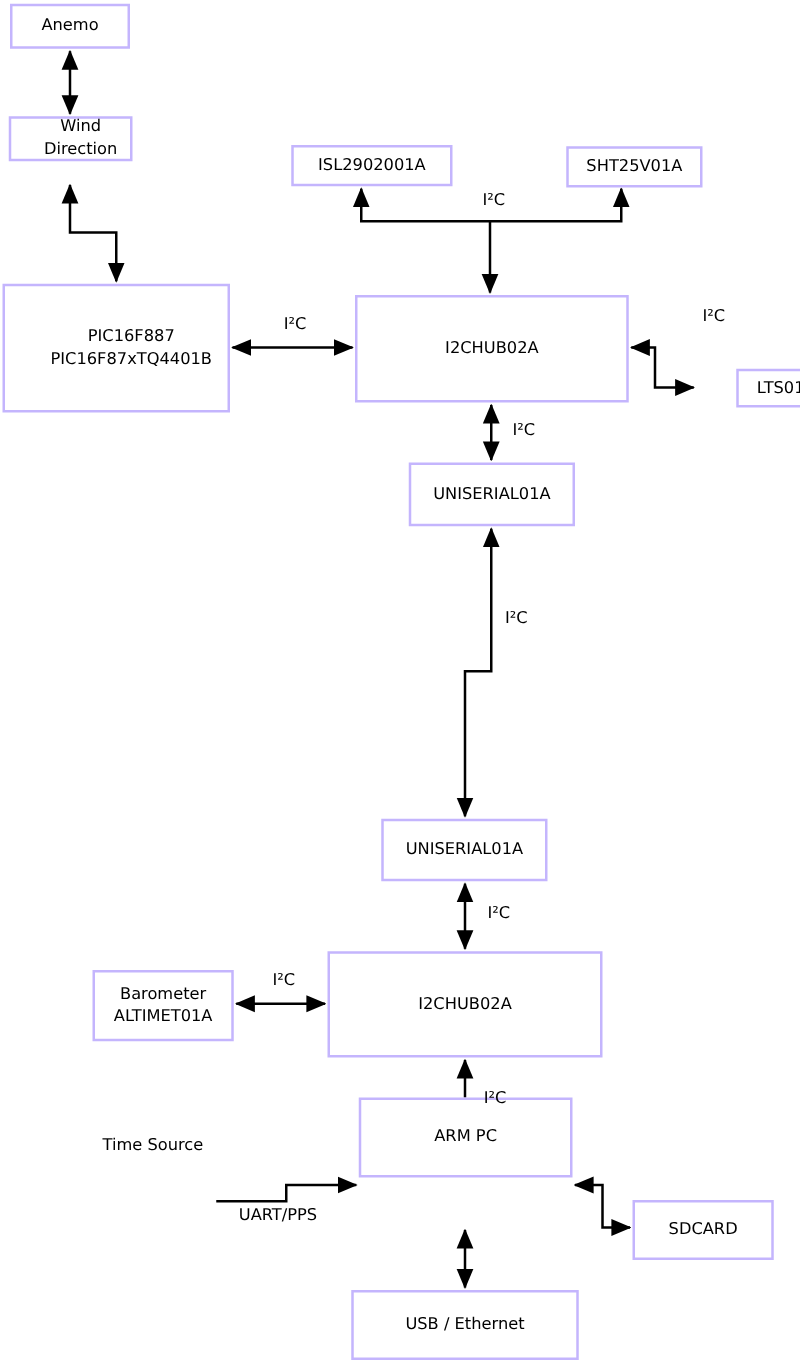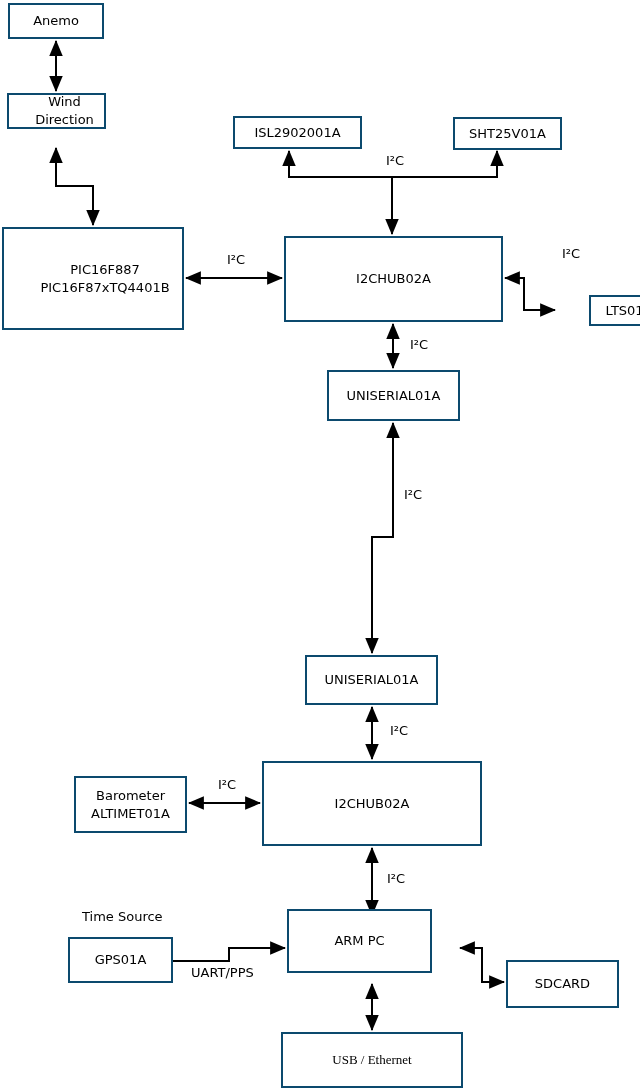--- a/index.html
+++ b/index.html
@@ -19,21 +19,21 @@
   #edges {
     position: absolute;
     left: 0;
     top: 0;
     width: 640px;
     height: 1089px;
   }
   .node {
     position: absolute;
     box-sizing: border-box;
-    border: 2px solid #0c4a6e;
+    border: 2px solid #c4b5fd;
     background: #ffffff;
     display: flex;
     align-items: center;
     justify-content: center;
     text-align: center;
     font-size: 13px;
     line-height: 1.35;
     white-space: pre-line;
   }
   .flabel {
@@ -89,27 +89,26 @@
 
   <div class="node" style="left:327px; top:370px; width:133px; height:51px;">UNISERIAL01A</div>
 
   <div class="node" style="left:305px; top:655px; width:133px; height:50px;">UNISERIAL01A</div>
 
   <div class="node" style="left:74px; top:776px; width:113px; height:57px;">Barometer
 ALTIMET01A</div>
 
   <div class="node" style="left:262px; top:761px; width:220px; height:85px;">I2CHUB02A</div>
 
-  <div class="node" style="left:287px; top:909px; width:145px; height:64px;">ARM PC</div>
+  <div class="node" style="left:287px; top:878px; width:171px; height:64px;">ARM PC</div>
 
-  <div class="node" style="left:68px; top:937px; width:105px; height:46px;">GPS01A</div>
 
   <div class="node" style="left:506px; top:960px; width:113px; height:48px;">SDCARD</div>
 
-  <div class="node" style="left:281px; top:1032px; width:182px; height:56px;font-family:Liberation Serif, serif;">USB / Ethernet</div>
+  <div class="node" style="left:281px; top:1032px; width:182px; height:56px;">USB / Ethernet</div>
 
   <span class="flabel" style="left:386px; top:153px;">I²C</span>
 
   <span class="flabel" style="left:227px; top:252px;">I²C</span>
 
   <span class="flabel" style="left:562px; top:246px;">I²C</span>
 
   <span class="flabel" style="left:410px; top:337px;">I²C</span>
 
   <span class="flabel" style="left:404px; top:487px;">I²C</span>

